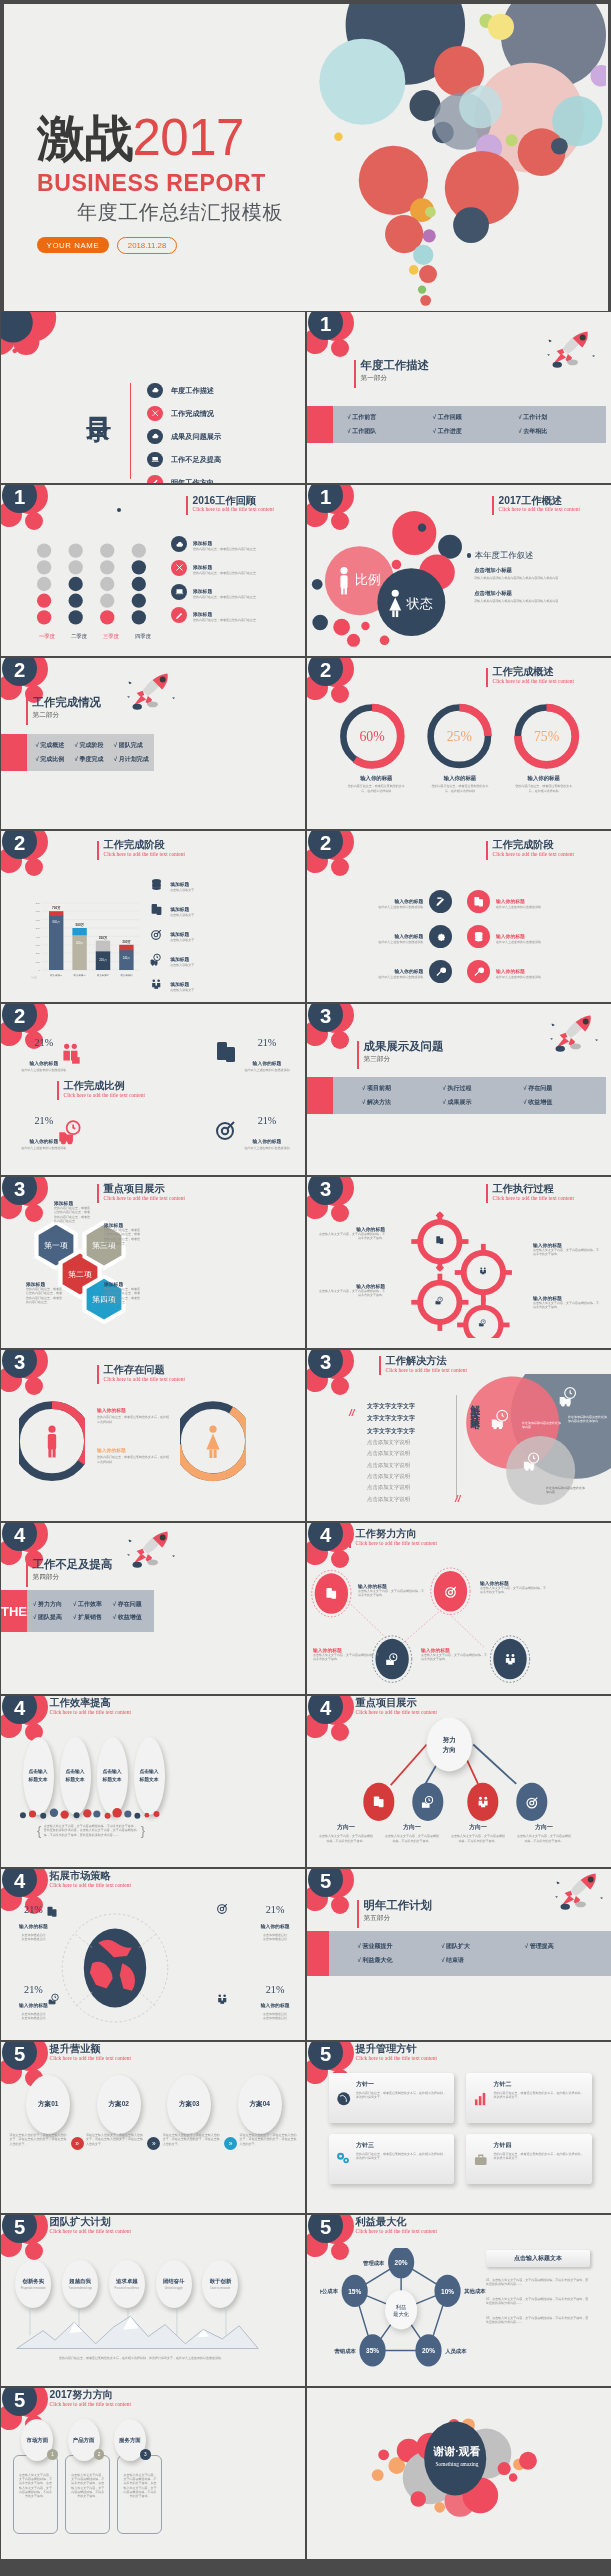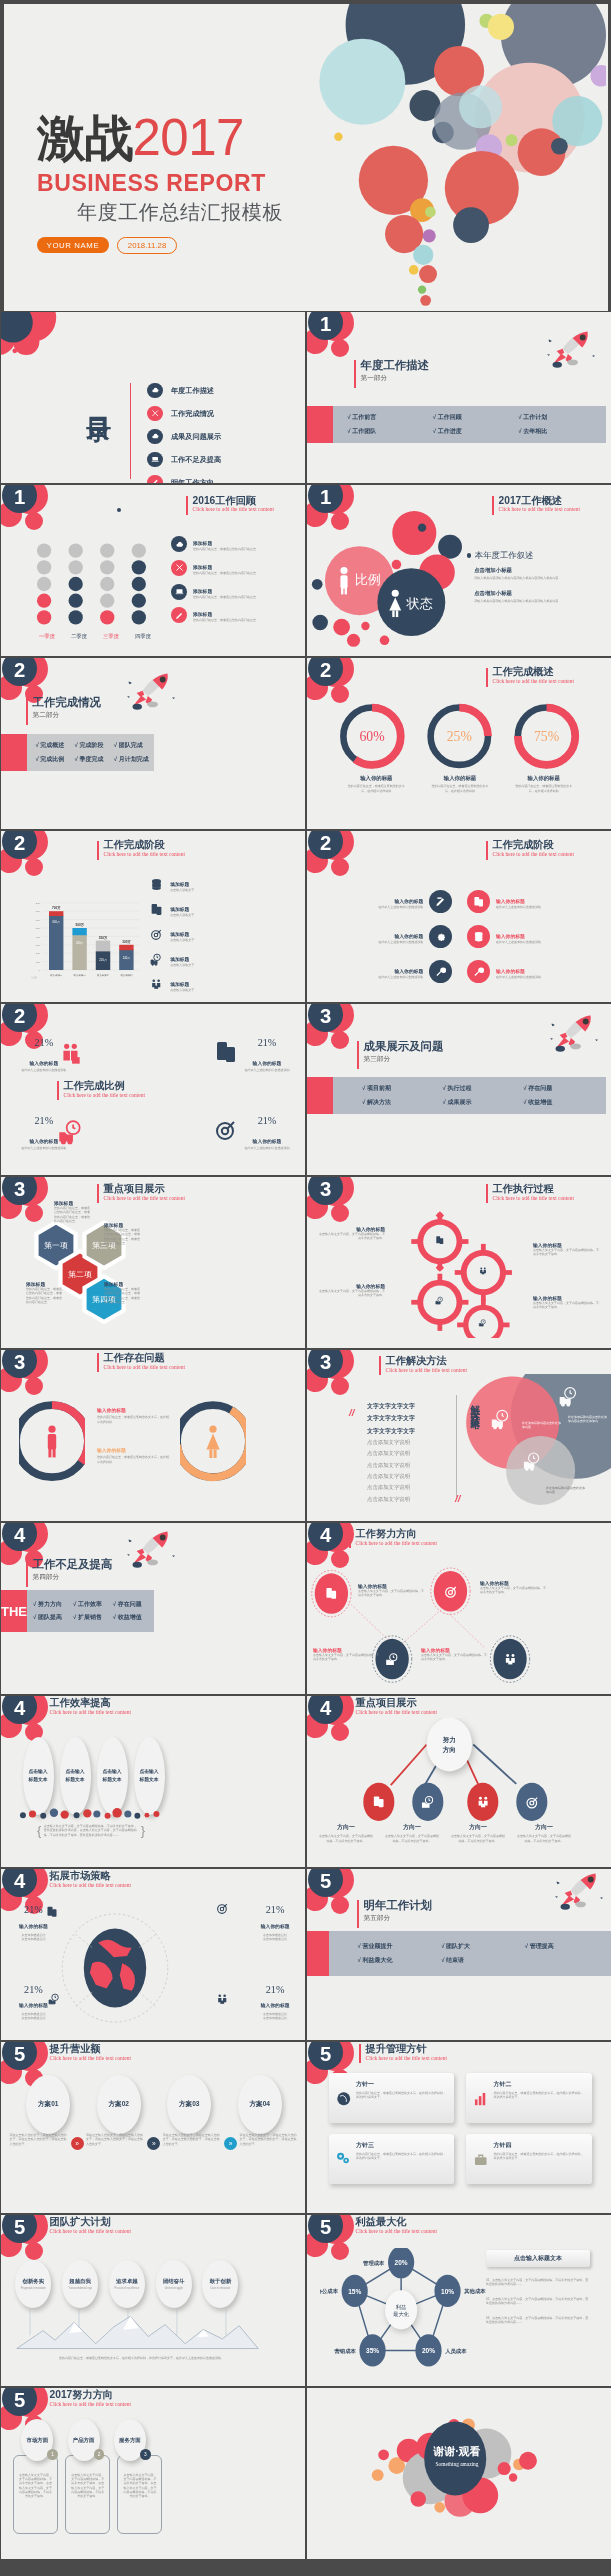--- a/index.html
+++ b/index.html
@@ -842,21 +842,21 @@
         <div class="tiny">点击输入简要文字内容，文字内容需概括精炼，不用多余的文字修饰。</div>
       </div>
     </div>
 
     <div class="slide">
       <div class="bub badge-red1"></div>
         <div class="bub badge-red2"></div>
       <div class="bub badge-red3"></div>
         <div class="bub badge-dot"></div>
       <div class="badge-num">3</div>
-      <div class="s-title-wrap" style="left:96px;top:2px;width:120px;">
+      <div class="s-title-wrap" style="left:96px;top:14px;width:120px;">
         <div class="s-bar" style="height:19px;"></div>
         <div class="s-title">工作存在问题</div>
         <div class="s-sub">Click here to add the title text content</div>
       </div>
       <svg width="66" height="93" style="position:absolute;left:18px;top:45px;" viewBox="0 0 110 155">
         <g transform="translate(55,77)">
           <circle r="60" fill="none" stroke="#33475e" stroke-width="13"></circle>
           <circle r="60" fill="none" stroke="#ef4b5e" stroke-width="13" stroke-dasharray="132 245" transform="rotate(-90)"></circle>
           <g fill="#ef4b5e" transform="translate(-9,-26)">
               <circle cx="9" cy="6" r="6"></circle>
@@ -1285,21 +1285,21 @@
         <div class="tiny" style="width:60px;">请在这里输入您的文字；请在这里输入您的文字；请在这里输入您的文字；请在这里输入您的文字。</div>
       </div>
     </div>
 
     <div class="slide">
       <div class="bub badge-red1"></div>
         <div class="bub badge-red2"></div>
       <div class="bub badge-red3"></div>
         <div class="bub badge-dot"></div>
       <div class="badge-num">5</div>
-      <div class="s-title-wrap" style="left:42px;top:1.2px;width:120px;margin-left:10px;">
+      <div class="s-title-wrap" style="left:42px;top:1.2px;width:120px;">
         <div class="s-bar" style="height:19px;"></div>
         <div class="s-title">提升管理方针</div>
         <div class="s-sub">Click here to add the title text content</div>
       </div>
       <div style="position:absolute;left:21.5px;top:31px;display:grid;grid-template-columns:1fr 1fr;gap:10.8px 12px;width:263px;">
         <div style="position:relative;background:linear-gradient(#fbfbfb,#e6e6e6);border-radius:3.6px;height:50px;padding:7.2px 6px 6px 27.5px;box-shadow:1.8px 2.4px 4.2px rgba(0,0,0,.18);">
           <svg width="15.5" height="15.5" style="position:absolute;left:7.2px;top:18px;" viewBox="0 0 24 24" fill="#33475e">
               <circle cx="12" cy="12" r="10"></circle>
               <path d="M6 8q5-3 8 1t2 8" stroke="#fff" stroke-width="1.3" fill="none"></path>
             </svg>

